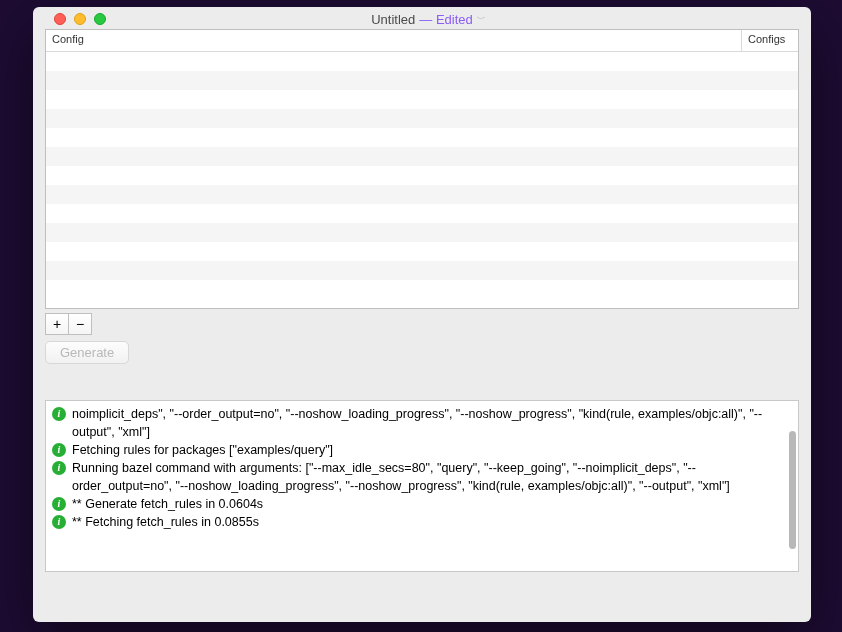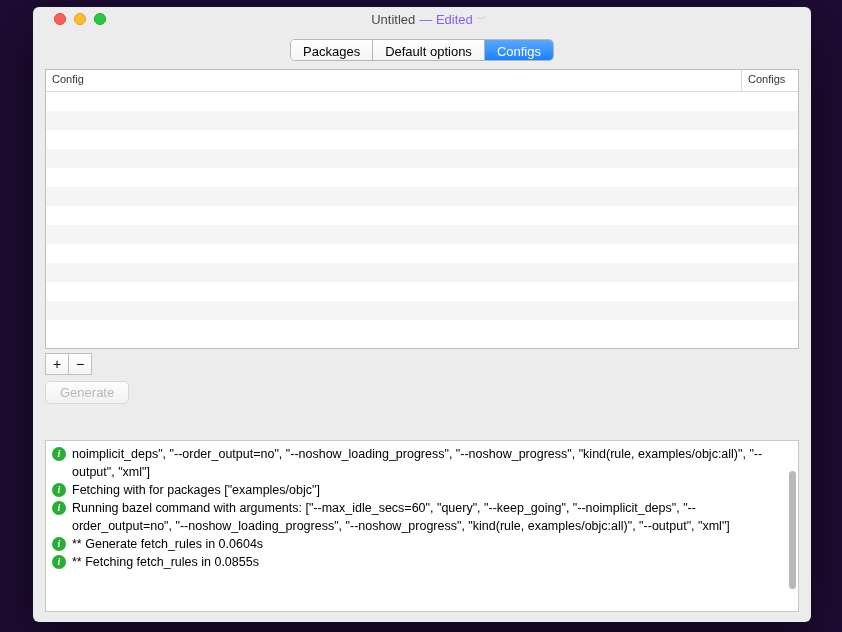--- a/index.html
+++ b/index.html
@@ -188,25 +188,20 @@
       <div class="dot yellow"></div>
       <div class="dot green"></div>
     </div>
     <div class="title">
       <span class="name">Untitled</span>
       <span class="edited">— Edited</span>
       <span class="chevdown">﹀</span>
     </div>
   </div>
 
-  <div class="segmented">
-    <div class="seg">Packages</div>
-    <div class="seg">Default options</div>
-    <div class="seg active">Configs</div>
-  </div>
 
   <div class="content">
     <div class="table">
       <div class="thead">
         <div class="th config">Config</div>
         <div class="th shared">Configs</div>
       </div>
       <div class="tbody">
         <div class="row"></div>
         <div class="row alt"></div>
@@ -234,25 +229,25 @@
     </div>
 
     <div class="logbox">
       <div class="loglines">
         <div class="ll">
           <div class="ic">i</div>
           <div class="tx">noimplicit_deps", "--order_output=no", "--noshow_loading_progress", "--noshow_progress", "kind(rule, examples/objc:all)", "--output", "xml"]</div>
         </div>
         <div class="ll">
           <div class="ic">i</div>
-          <div class="tx">Fetching with for packages ["examples/objc"]</div>
-        </div>
-        <div class="ll">
-          <div class="ic">i</div>
-          <div class="tx">Running bazel command with arguments: ["--max_idle_secs=60", "query", "--keep_going", "--noimplicit_deps", "--order_output=no", "--noshow_loading_progress", "--noshow_progress", "kind(rule, examples/objc:all)", "--output", "xml"]</div>
+          <div class="tx">Fetching rules for packages ["examples/query"]</div>
+        </div>
+        <div class="ll">
+          <div class="ic">i</div>
+          <div class="tx">Running bazel command with arguments: ["--max_idle_secs=80", "query", "--keep_going", "--noimplicit_deps", "--order_output=no", "--noshow_loading_progress", "--noshow_progress", "kind(rule, examples/objc:all)", "--output", "xml"]</div>
         </div>
         <div class="ll">
           <div class="ic">i</div>
           <div class="tx">** Generate fetch_rules in 0.0604s</div>
         </div>
         <div class="ll">
           <div class="ic">i</div>
           <div class="tx">** Fetching fetch_rules in 0.0855s</div>
         </div>
       </div>

